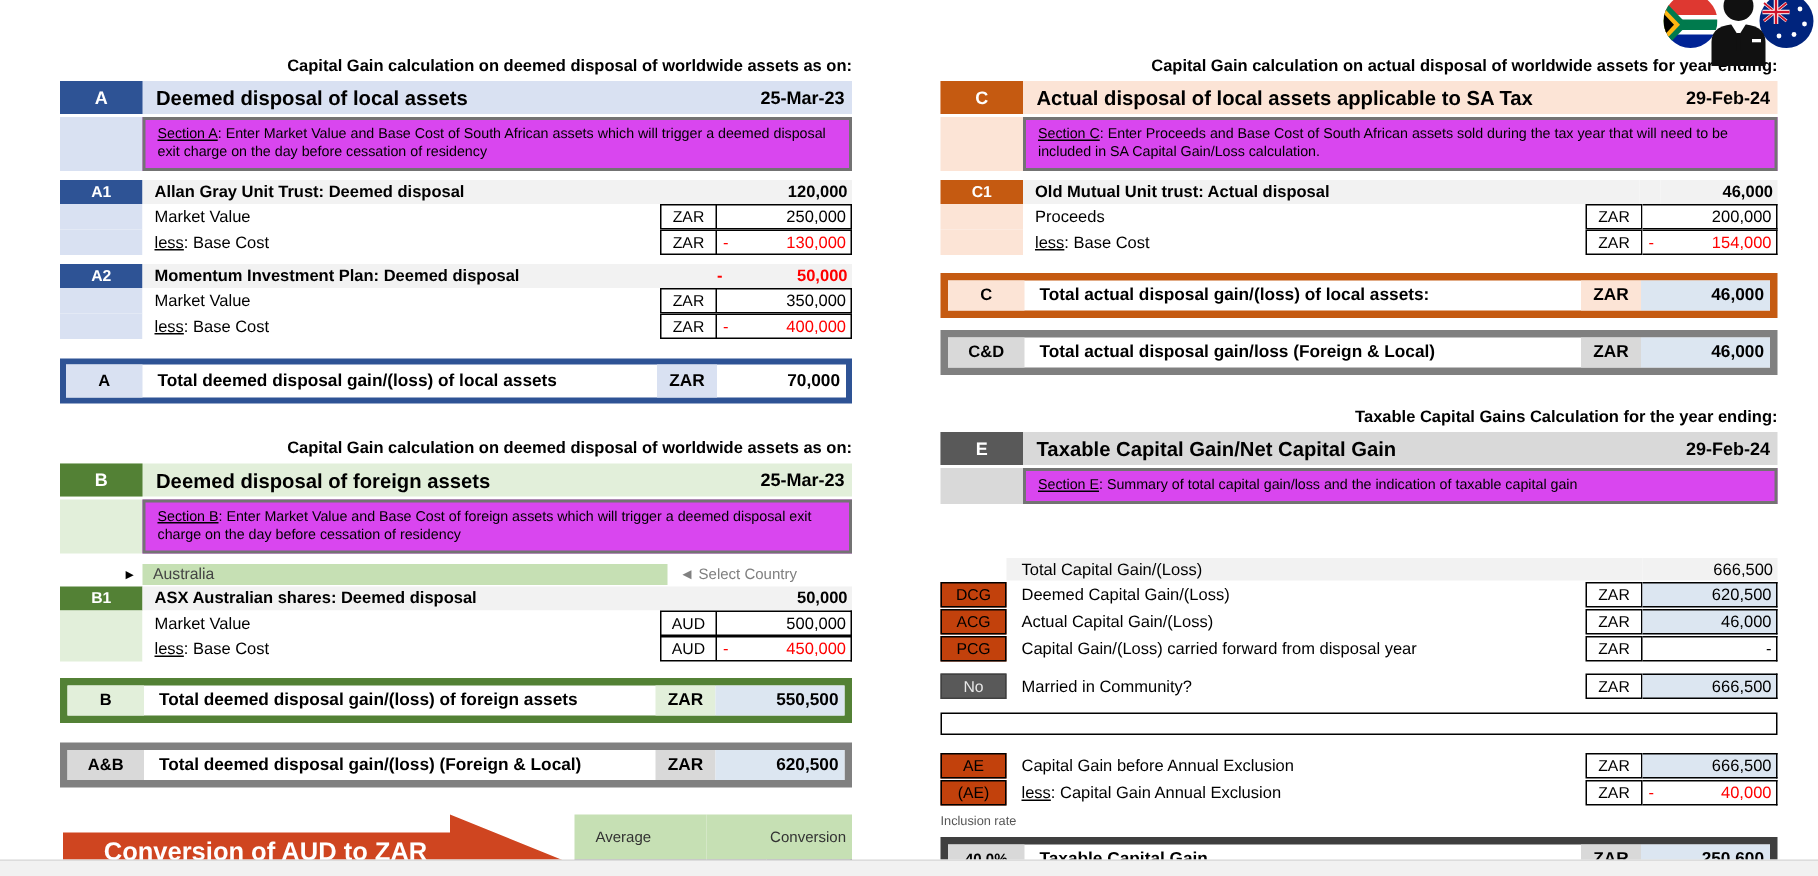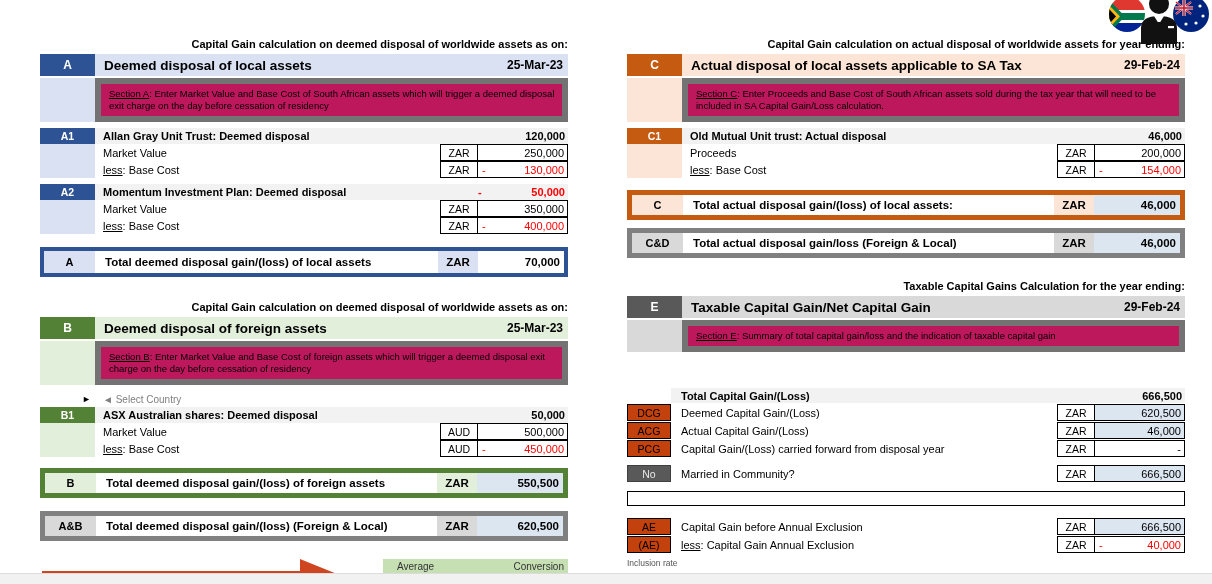--- a/index.html
+++ b/index.html
@@ -13,21 +13,21 @@
   .col-right { left:627px; width:558px; }
 
   .caption { font-size:11px; font-weight:bold; text-align:right; margin-bottom:4px; }
 
   .sec-head { display:grid; grid-template-columns:55px 1fr 84px; height:22px; align-items:stretch; }
   .sec-head .chip { color:#fff; font-size:12px; font-weight:bold; display:flex; align-items:center; justify-content:center; }
   .sec-head .stitle { font-size:13.5px; font-weight:bold; display:flex; align-items:center; padding-left:9px; }
   .sec-head .sdate { font-size:12px; font-weight:bold; display:flex; align-items:center; justify-content:flex-end; padding-right:5px; }
 
   .note-row { display:grid; grid-template-columns:55px 1fr; margin-top:2px; }
-  .note-text { font-size:9.5px; line-height:12px; padding:4px 6px 4px 8px; background:#be185d; border:6px solid #737373; }
+  .note-text { font-size:9.5px; line-height:12px; padding:4px 6px 4px 8px; background:#d946ef; border:2px solid #737373; }
   .u { text-decoration:underline; }
 
   
   .blue-d  { background:#2E5395; } .blue-l  { background:#D9E1F2; }
   .green-d { background:#538135; } .green-l { background:#E2EFDA; } .green-m { background:#C6E0B4; }
   .orng-d  { background:#C55A11; } .orng-l  { background:#FCE4D6; }
   .gray-d  { background:#595959; } .gray-l  { background:#D9D9D9; }
 
   .item { margin-top:6px; }
   .item-title { display:grid; grid-template-columns:55px 1fr 14px 78px; height:16px; align-items:center; font-size:11px; font-weight:bold; }
@@ -54,41 +54,41 @@
   .country-row .marker { display:flex; align-items:center; justify-content:flex-end; padding-right:4px; font-size:9px; }
   .country-row .cname { display:flex; align-items:center; padding-left:7px; color:#444; }
   .country-row .csel { display:flex; align-items:center; padding-left:8px; color:#808080; font-size:10px; }
 
   .bottom-left { display:flex; margin-top:16px; align-items:flex-start; }
   .arrow-wrap { position:relative; width:352px; height:72px; }
   .arrow-wrap svg { position:absolute; left:0; top:0; }
   .arrow-text { position:absolute; left:12px; top:0; width:250px; height:72px; display:flex; align-items:center; justify-content:center; color:#fff; font-size:17px; font-weight:bold; }
 
   .conv { width:185px; font-size:11px; margin-left:-6px; margin-top:2px; }
-  .conv-head { display:grid; grid-template-columns:88px 97px; height:15px; font-size:10px; color:#333; }
+  .conv-head { display:grid; grid-template-columns:88px 97px; height:30px; font-size:10px; color:#333; }
   .conv-head > div { display:flex; align-items:center; }
   .conv-head .ch1 { padding-left:14px; }
   .conv-head .ch2 { justify-content:flex-end; padding-right:4px; }
   .conv-row { display:grid; grid-template-columns:88px 40px 57px; height:17px; align-items:stretch; }
   .conv-row .rate { border:1px solid #000; display:flex; align-items:center; padding-left:2px; font-weight:bold; gap:1px; background:#fff; }
   .conv-row .rate input { width:10px; height:10px; margin:0; }
   .conv-row .empty { background:#fff; }
   .conv-row .cur { border:1px solid #000; border-top:none; font-size:10.5px; display:flex; align-items:center; justify-content:center; background:#fff; }
   .conv-row.first .cur { border-top:1px solid #000; }
   .conv-row .cval { border:1px solid #000; border-left:none; border-top:none; background:#DCE6F1; display:flex; align-items:center; justify-content:space-between; padding:0 3px 0 4px; font-weight:bold; }
   .conv-row.first .cval { border-top:1px solid #000; }
 
   .erow { display:grid; grid-template-columns:44px 1fr 38px 90px; height:17px; font-size:11px; align-items:stretch; margin-top:1px; }
   .erow .echip { border:1px solid #000; font-size:10.5px; display:flex; align-items:center; justify-content:center; background:#c2410c; }
   .erow .echip.dark { background:#595959; color:#E8E8E8; border:1px solid #404040; }
   .erow .elabel { display:flex; align-items:center; padding-left:10px; }
   .erow .cur { border:1px solid #000; font-size:10.5px; display:flex; align-items:center; justify-content:center; background:#fff; }
   .erow .eval { border:1px solid #000; border-left:none; display:flex; align-items:center; justify-content:space-between; padding:0 3px 0 4px; }
   .bg-calc { background:#DCE6F1; }
-  .subtitle-row { display:grid; grid-template-columns:44px 1fr 90px; height:15px; font-size:11px; font-weight:bold; align-items:center;margin-top:36px; }
+  .subtitle-row { display:grid; grid-template-columns:44px 1fr 90px; height:15px; font-size:11px; font-weight:normal; align-items:center;margin-top:36px; }
   .subtitle-row .stl { background:#F2F2F2; height:100%; display:flex; align-items:center; padding-left:10px; }
   .subtitle-row .stv { background:#F2F2F2; height:100%; display:flex; align-items:center; justify-content:flex-end; padding-right:3px; }
 
   .blank-input { margin-top:9px; height:15px; border:1px solid #000; background:#fff; }
   .incl-label { font-size:8.5px; color:#555; margin-top:5px; margin-bottom:6px; }
 
   .flags { position:absolute; right:2px; top:-8px; width:102px; height:56px; }
 
   .footer-bar { position:absolute; left:0; right:0; bottom:0; height:11px; background:#F1F1F1; border-top:1px solid #DCDCDC; }
 </style>
@@ -191,20 +191,21 @@
       <div class="stitle">Deemed disposal of foreign assets</div>
       <div class="sdate">25-Mar-23</div>
     </div>
     <div class="note-row">
       <div class="green-l"></div>
       <div class="note-text"><span class="u">Section B</span><span>: Enter Market Value and Base Cost of foreign assets which will trigger a deemed disposal exit charge on the day before cessation of residency</span></div>
     </div>
 
     <div class="country-row">
       <div class="marker">►</div>
+      <div class="cname green-m">Australia</div>
       <div class="csel"><span>◄</span>&nbsp;<span>Select Country</span></div>
     </div>
 
     <div class="item" style="margin-top:1px;">
       <div class="item-title">
         <div class="ichip green-d">B1</div>
         <div class="ilabel">ASX Australian shares: Deemed disposal</div>
         <div class="isign"></div>
         <div class="ival">50,000</div>
       </div>

